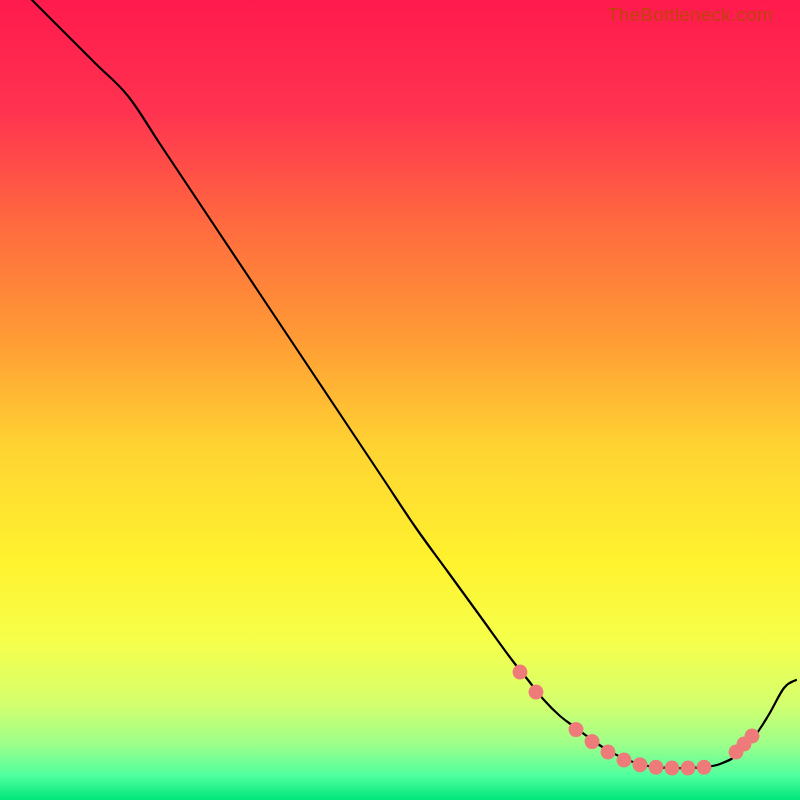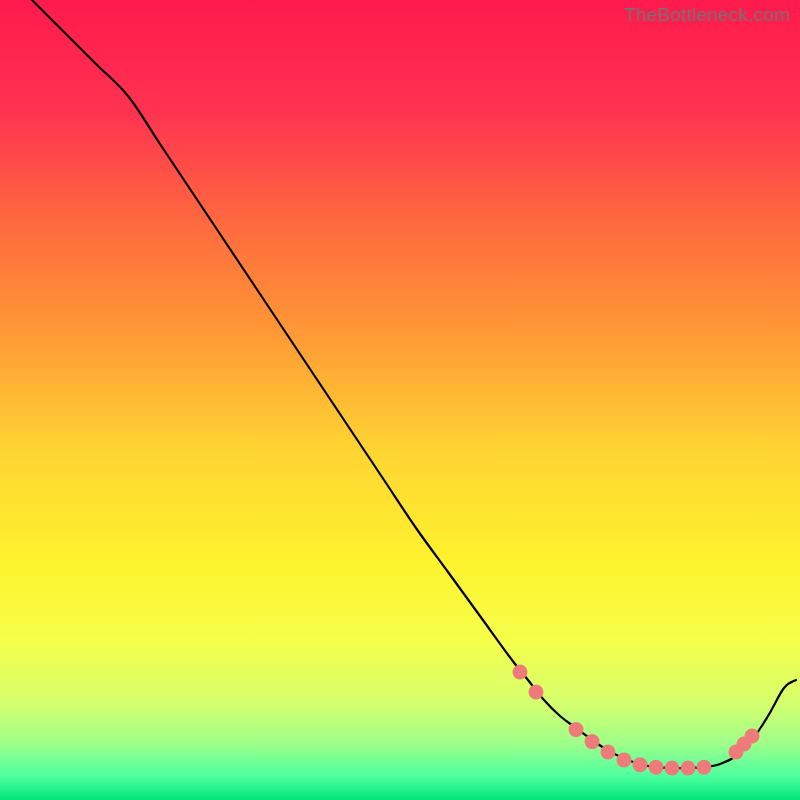--- a/index.html
+++ b/index.html
@@ -11,22 +11,22 @@
     background: #ffffff;
     font-family: Arial, Helvetica, sans-serif;
   }
   .chart-area {
     position: absolute;
     inset: 0;
   }
   .watermark {
     position: absolute;
     top: 4px;
-    right: 10px;
-    color: #737373;
+    right: 27px;
+    color: #c2410c;
     font-size: 19px;
     font-weight: normal;
     letter-spacing: 0.2px;
   }
 </style>
 </head>
 <body>
 
 <div class="chart-area">
   <svg id="chart-svg" width="800" height="800" viewBox="0 0 800 800">

